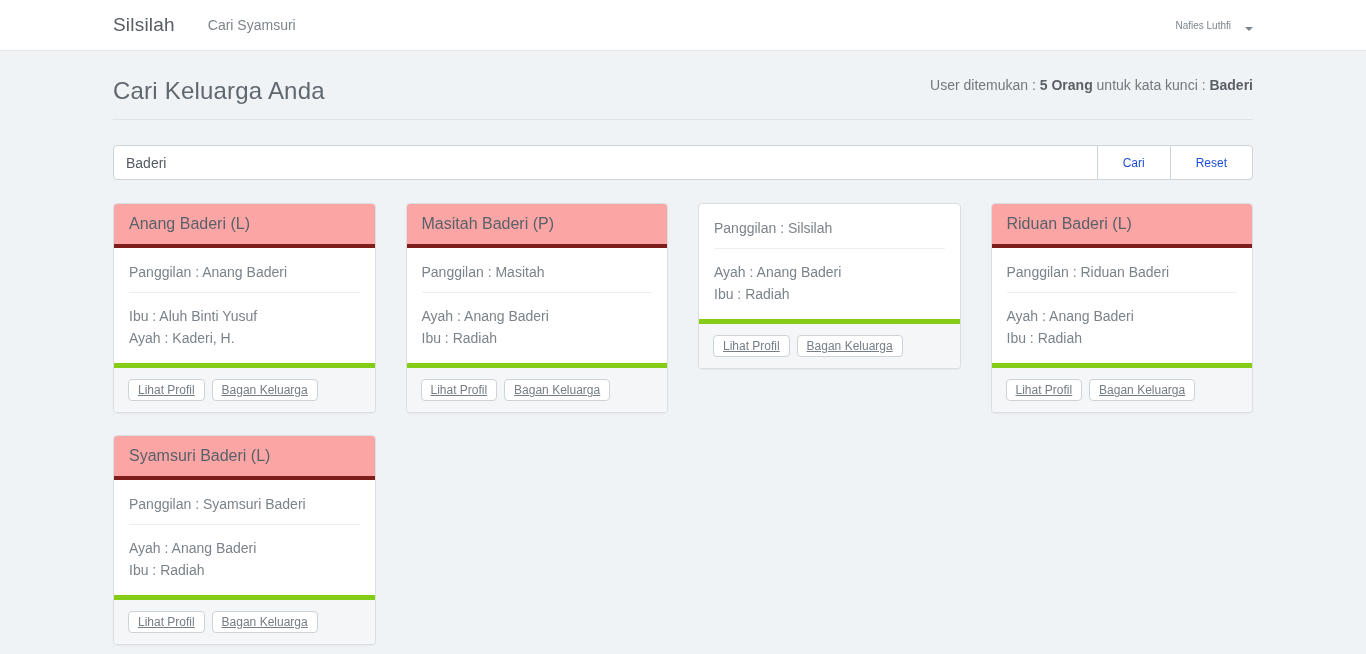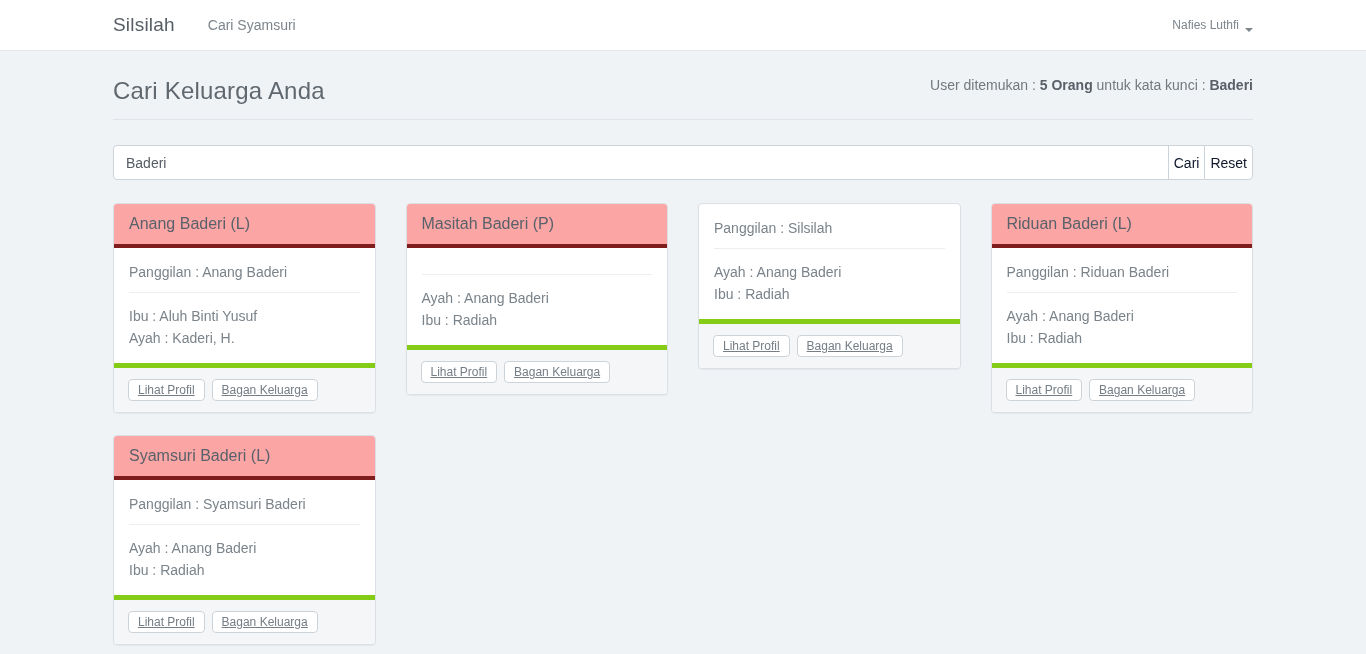--- a/index.html
+++ b/index.html
@@ -40,26 +40,26 @@
     color: #7d858c;
     text-decoration: none;
     margin-left: 33px;
   }
   .navbar-right {
     margin-left: auto;
     display: flex;
     align-items: center;
   }
   .user-menu {
-    font-size: 12px;
+    font-size: 10px;
     color: #7d858c;
     text-decoration: none;
     display: inline-flex;
     align-items: flex-end;
-    gap: 6px;
+    gap: 14px;
     cursor: pointer;
   }
   .caret {
     display: inline-block;
     width: 0; height: 0;
     border-left: 4px solid transparent;
     border-right: 4px solid transparent;
     border-top: 4px solid #7d858c;
     margin-top: 2px;
   }
@@ -101,25 +101,25 @@
     font-size: 14px;
     font-family: "Liberation Sans", sans-serif;
     color: #555c63;
     background: #fff;
     outline: none;
   }
   .btn-group-attached { display: flex; }
   .btn {
     background: #ffffff;
     border: 1px solid #ccd4da;
-    color: #0f172a;
-    font-size: 14px;
+    color: #1d4ed8;
+    font-size: 12px;
     font-family: "Liberation Sans", sans-serif;
     height: 35px;
-    padding: 6px 5px;
+    padding: 6px 25px;
     cursor: pointer;
     margin-left: -1px;
   }
   .btn:last-child { border-radius: 0 4px 4px 0; }
 
   
   .cards-row {
     display: flex;
     flex-wrap: wrap;
     margin: 0 -15px;
@@ -227,20 +227,21 @@
         </div>
       </div>
     </div>
 
     <div class="card-col">
       <div class="panel">
         <div class="panel-heading">
           <h3 class="panel-title">Masitah Baderi (P)</h3>
         </div>
         <div class="panel-body">
+          <div class="nickname">Panggilan : Masitah</div>
           <hr>
           <div class="parent-line">Ayah : Anang Baderi</div>
           <div class="parent-line">Ibu : Radiah</div>
         </div>
         <div class="panel-footer">
           <a class="btn-xs" href="#">Lihat Profil</a>
           <a class="btn-xs" href="#">Bagan Keluarga</a>
         </div>
       </div>
     </div>

